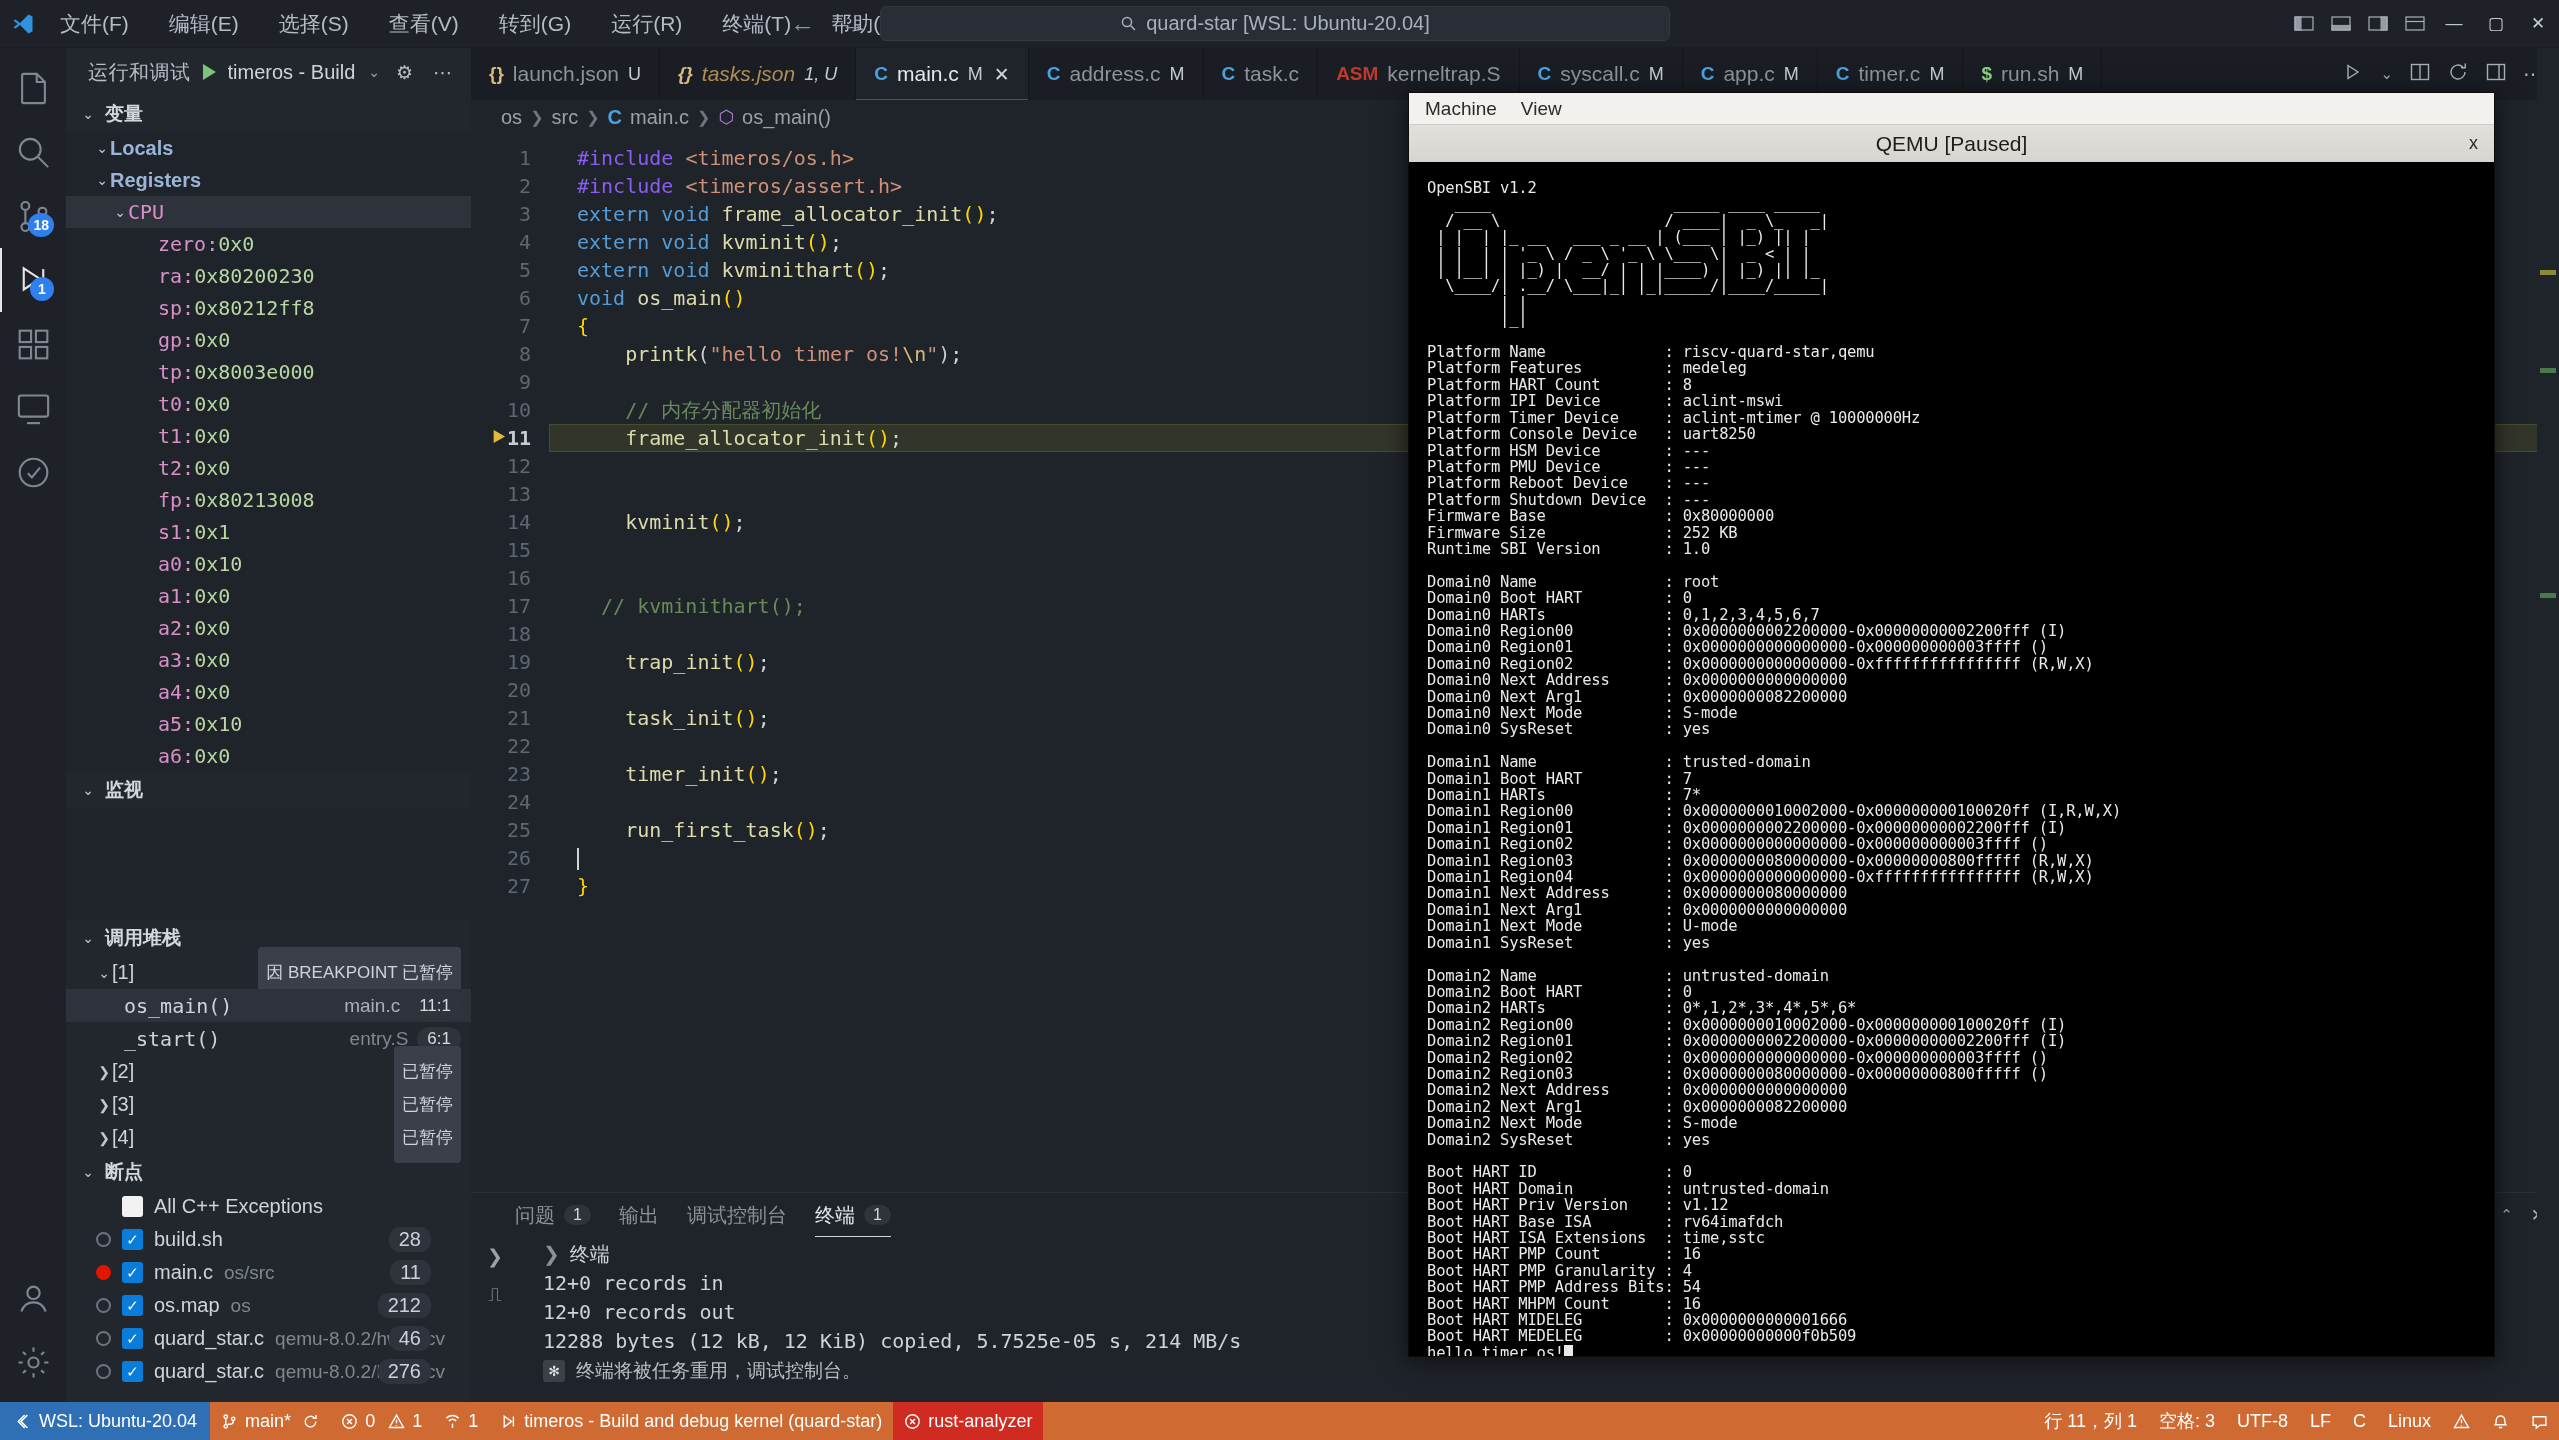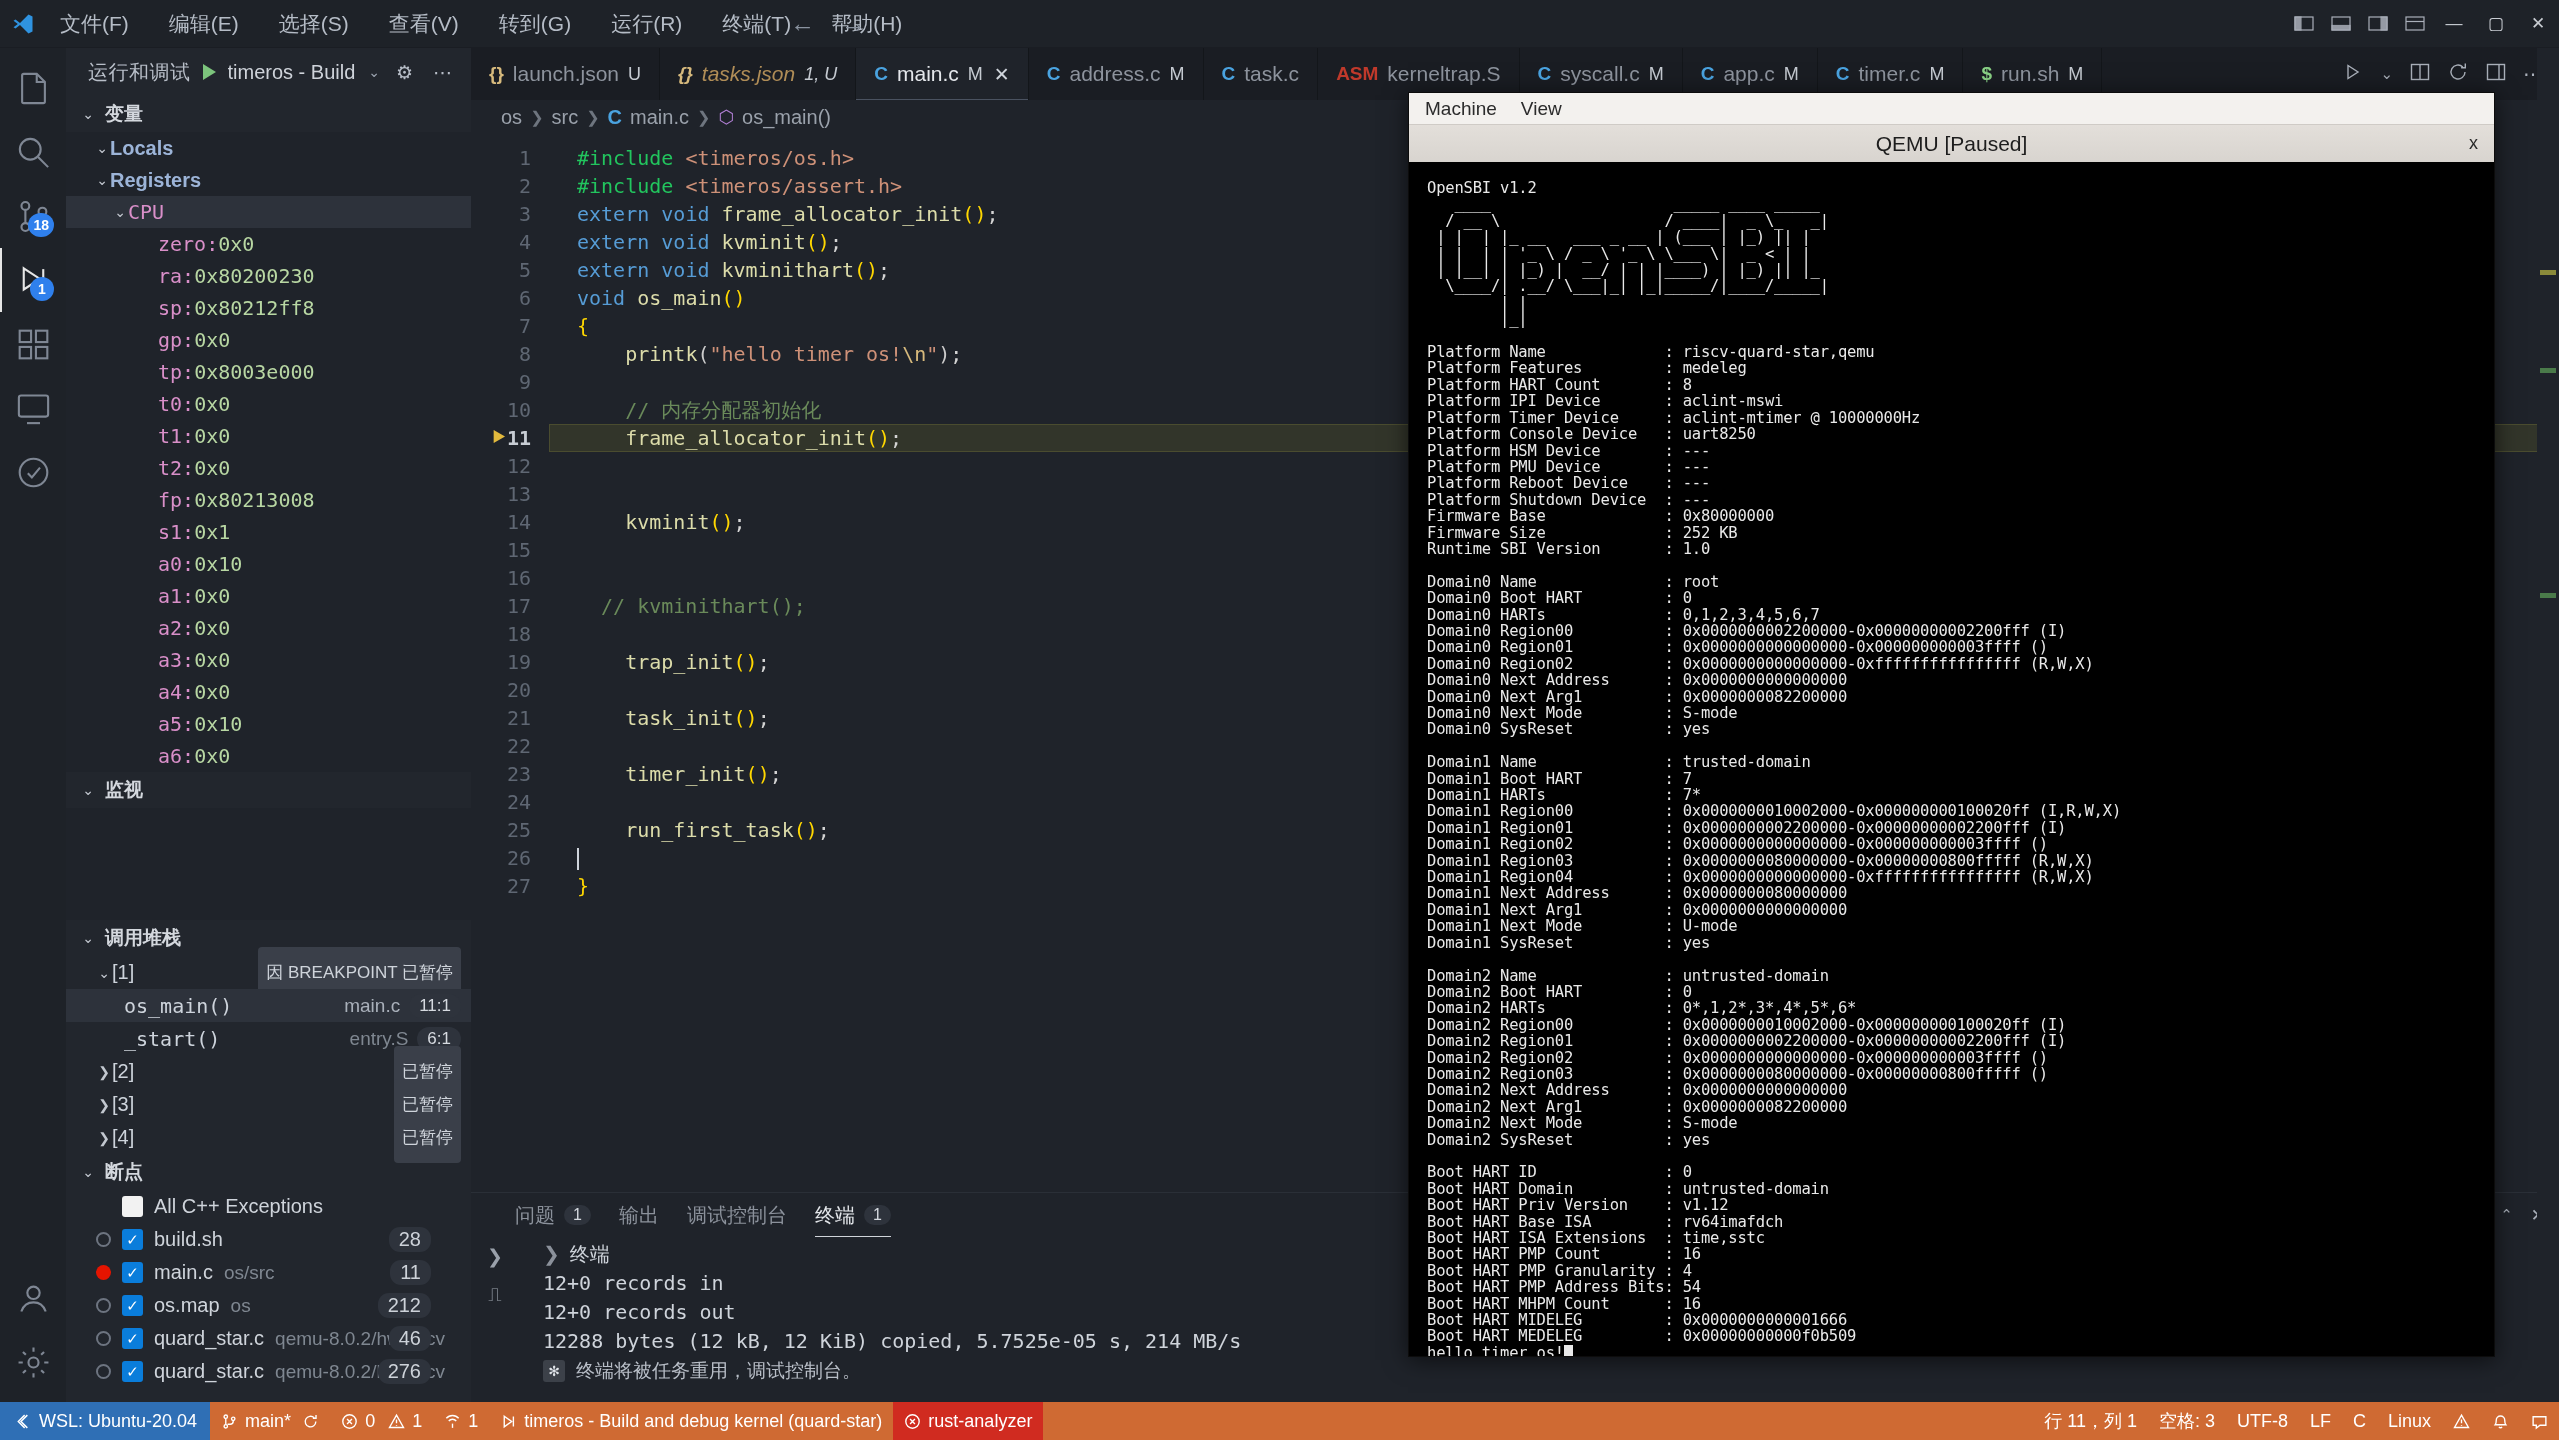--- a/index.html
+++ b/index.html
@@ -126,21 +126,21 @@
   .ln { height:28px; line-height:28px; font-family:"DejaVu Sans Mono",monospace; font-size:20px; color:#5f6773; padding-right:18px; }
   .ln.cur { color:#c8cdd4; font-weight:700; }
   #code { flex:1; padding-top:10px; position:relative; min-width:0; overflow:hidden; }
   .cl { height:28px; line-height:28px; font-family:"DejaVu Sans Mono",monospace; font-size:20px; white-space:pre; padding-left:28px; }
   .cl.hl { background:#5b5b2a55; box-shadow: inset 0 0 0 1px #7a7a3a55; }
   .kw2  { color:#569cd6; }
   .fn   { color:#dcdcaa; }
   .str  { color:#ce9178; }
   .esc  { color:#d7ba7d; }
   .cmt  { color:#6a8a5a; }
-  .pp   { color:#22c55e; }
+  .pp   { color:#8b5cf6; }
   .ppstr{ color:#ce9178; }
   .punc { color:#d4d4d4; }
   .br2  { color:#ffd700; }
   #bp-arrow { position:absolute; left:18px; color:#e2b93d; font-size:24px; line-height:1; }
   #caret { position:absolute; width:2px; background:#cfd4db; }
 
   #debug-toolbar {
     position:absolute; top:0px; left:1055px; width:248px; height:48px;
     background:#252a32; border:1px solid #32373f; border-radius:7px;
     display:flex; align-items:center; gap:4px; padding:0 6px; z-index:30;
@@ -213,20 +213,27 @@
     <div class="menu-item">选择(S)</div>
     <div class="menu-item">查看(V)</div>
     <div class="menu-item">转到(G)</div>
     <div class="menu-item">运行(R)</div>
     <div class="menu-item">终端(T)</div>
     <div class="menu-item">帮助(H)</div>
   </div>
   <div id="nav-arrows">
     <span class="arrow">←</span>
     <span class="arrow">→</span>
+  </div>
+  <div id="qa-search">
+    <svg viewBox="0 0 16 16" fill="none" stroke="#a9b0bb" stroke-width="1.4">
+        <circle cx="6.6" cy="6.6" r="4.3"></circle>
+        <path d="M9.9 9.9 14 14"></path>
+      </svg>
+    <span>quard-star [WSL: Ubuntu-20.04]</span>
   </div>
   <div id="window-controls">
     <div class="layout-btn">
       <svg viewBox="0 0 20 16" fill="none" stroke="currentColor" stroke-width="1.2">
           <rect x="1" y="1.5" width="18" height="13"></rect>
           <rect x="1" y="1.5" width="6" height="13" fill="currentColor" opacity=".85"></rect>
         </svg>
       </div>
     <div class="layout-btn">
       <svg viewBox="0 0 20 16" fill="none" stroke="currentColor" stroke-width="1.2">

